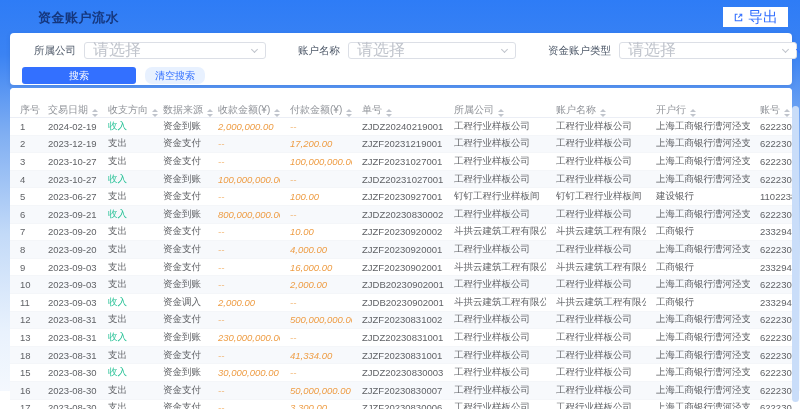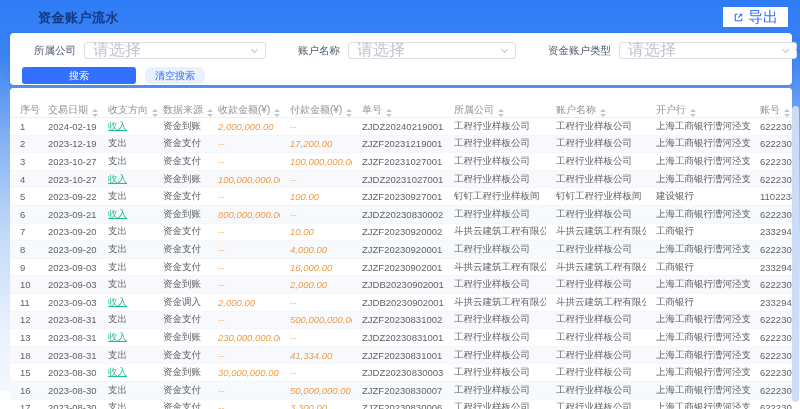--- a/index.html
+++ b/index.html
@@ -56,21 +56,21 @@
   th {
     height:22px; font-size:10px; color:#909399; font-weight:normal; text-align:left;
     padding:15px 0 0 10px; border-bottom:1px solid #EBEEF5; white-space:nowrap; background:#fff;
   }
   td {
     height:17.6px; font-size:9.5px; color:#606266; padding:0 0 0 10px;
     white-space:nowrap; overflow:hidden; border-bottom:1px solid #F4F6F9;
   }
   tbody tr:nth-child(even) { background:#F7F9FC; }
   td.amount { color:#EE9D45;font-style:italic; }
-  td.income { color:#1FBF92;text-decoration:underline; }
+  td.income { color:#1FBF92; }
   .sort { display:inline-flex; flex-direction:column; margin-left:4px; vertical-align:1px; }
   .cu { width:0; height:0; border-left:3px solid transparent; border-right:3px solid transparent; border-bottom:3.5px solid #C0C4CC; margin-bottom:1.5px; }
   .cd { width:0; height:0; border-left:3px solid transparent; border-right:3px solid transparent; border-top:3.5px solid #C0C4CC; }
   .scroll-thumb { position:absolute; right:1px; top:106px; width:7px; height:296px; background:#C9DDF9; border-radius:4px; cursor:pointer; }
 </style>
 </head>
 <body>
 
 <div class="page">
 
@@ -228,21 +228,21 @@
             <td class="amount">100,000,000.00</td>
             <td class="amount">--</td>
             <td>ZJDZ20231027001</td>
             <td>工程行业样板公司</td>
             <td>工程行业样板公司</td>
             <td>上海工商银行漕河泾支行</td>
             <td>622230111</td>
           </tr>
           <tr>
             <td>5</td>
-            <td>2023-09-22</td>
+            <td>2023-06-27</td>
             <td>支出</td>
             <td>资金支付</td>
             <td class="amount">--</td>
             <td class="amount">100.00</td>
             <td>ZJZF20230927001</td>
             <td>钉钉工程行业样板间</td>
             <td>钉钉工程行业样板间</td>
             <td>建设银行</td>
             <td>11022382</td>
           </tr>

